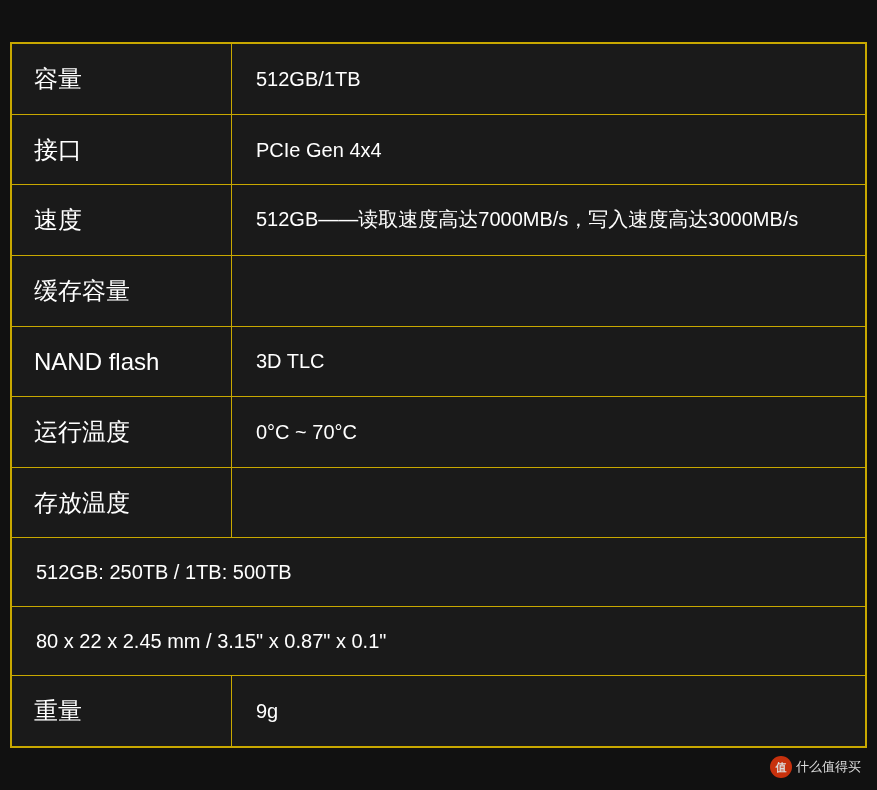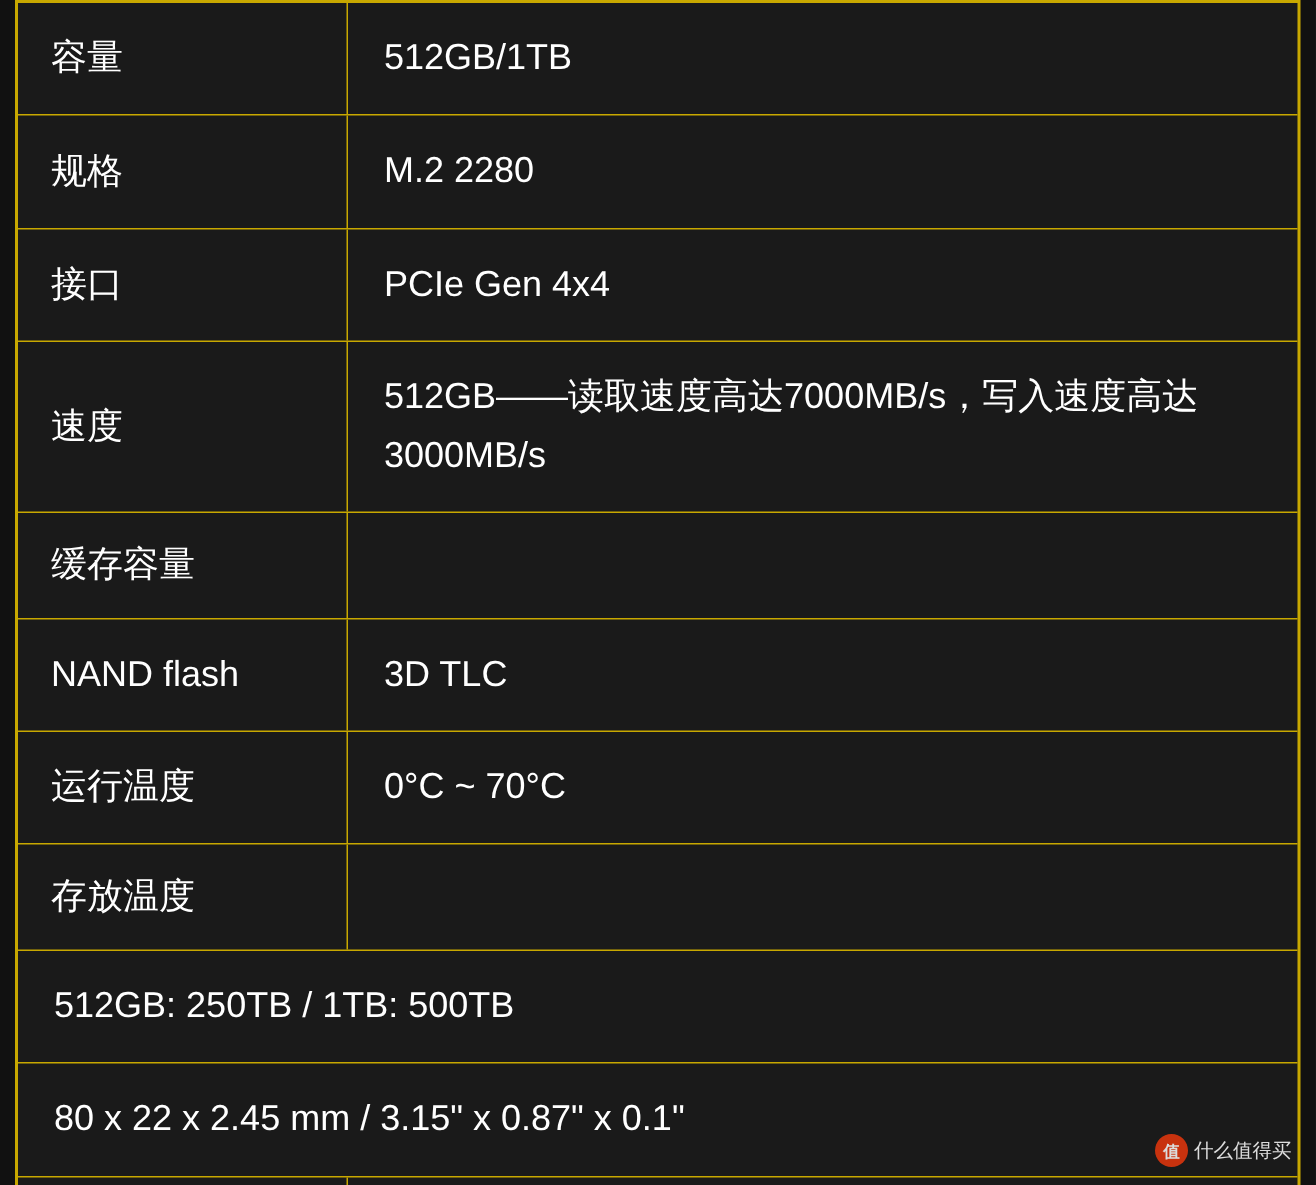--- a/index.html
+++ b/index.html
@@ -43,21 +43,21 @@
       border-right: 1px solid #c8a800;
       display: flex;
       align-items: center;
       line-height: 1.4;
     }
 
     .cell-value {
       flex: 1;
       padding: 18px 24px;
       color: #ffffff;
-      font-size: 24px;
+      font-size: 20px;
       display: flex;
       align-items: center;
       line-height: 1.6;
     }
 
     .cell-value.multi-line {
       flex-direction: column;
       align-items: flex-start;
       justify-content: flex-start;
     }
@@ -89,24 +89,20 @@
   </style>
 </head>
 <body>
 
 <div class="table-container">
 <div class="table-row">
       <div class="cell-label">容量</div>
       <div class="cell-value">512GB/1TB</div>
     </div>
     <div class="table-row">
-      <div class="cell-label">规格</div>
-      <div class="cell-value">M.2 2280</div>
-    </div>
-    <div class="table-row">
       <div class="cell-label">接口</div>
       <div class="cell-value">PCIe Gen 4x4</div>
     </div>
     <div class="table-row">
       <div class="cell-label">速度</div>
       <div class="cell-value multi-line">
         <span>512GB——读取速度高达7000MB/s，写入速度高达3000MB/s</span>
       </div>
     </div>
     <div class="table-row">

